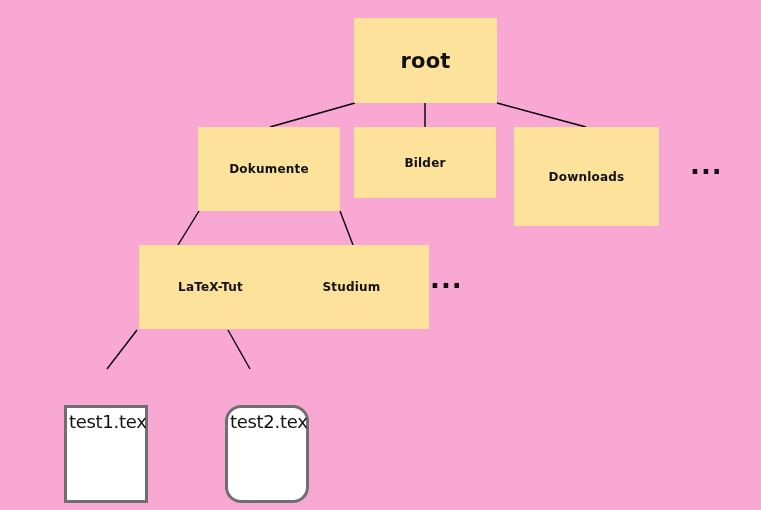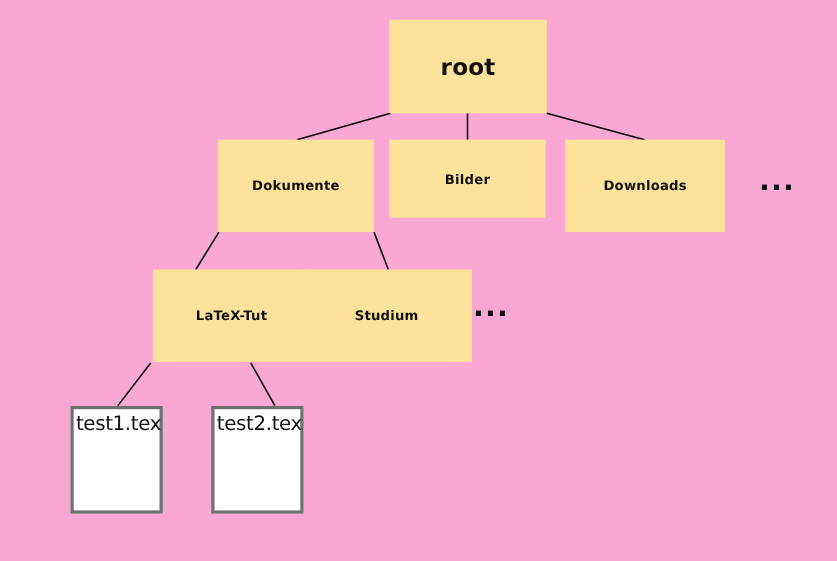--- a/index.html
+++ b/index.html
@@ -43,20 +43,21 @@
   .node.file {
     background: #ffffff;
     border: 3px solid #6f6f6f;
     font-weight: 400;
     font-size: 18px;
     align-items: flex-start;
     justify-content: flex-start;
     padding: 3px 1px 0 2px;
     line-height: 22px;
     letter-spacing: -0.3px;
+    margin-top: 36px;
   }
   .ellipsis {
     position: absolute;
     font-weight: 700;
     font-size: 26px;
     line-height: 30px;
     color: #111111;
     letter-spacing: 1px;
   }
 </style>
@@ -80,37 +81,37 @@
   </div>
 
   <div class="node folder" style="left:198px; top:127px; width:142px; height:84px;">
     <span>Dokumente</span>
   </div>
 
   <div class="node folder" style="left:354px; top:127px; width:142px; height:71px;">
     <span>Bilder</span>
   </div>
 
-  <div class="node folder" style="left:514px; top:127px; width:145px; height:84px;">
+  <div class="node folder" style="left:514px; top:127px; width:145px; height:99px;">
     <span>Downloads</span>
   </div>
 
   <div class="ellipsis" style="left:690px; top:150px;">...</div>
 
   <div class="node folder" style="left:107px; top:245px; width:143px; height:84px;margin-left:32px;">
     <span>LaTeX-Tut</span>
   </div>
 
   <div class="node folder" style="left:274px; top:245px; width:155px; height:84px;">
     <span>Studium</span>
   </div>
 
   <div class="ellipsis" style="left:430px; top:264px;">...</div>
 
   <div class="node file" style="left:64px; top:369px; width:84px; height:98px;">
     <span>test1.tex</span>
   </div>
 
-  <div class="node file" style="left:192px; top:369px; width:84px; height:98px;">
+  <div class="node file" style="left:225px; top:369px; width:84px; height:98px;border-radius:16px;">
     <span>test2.tex</span>
   </div>
 
 </div>
 
 </body></html>

